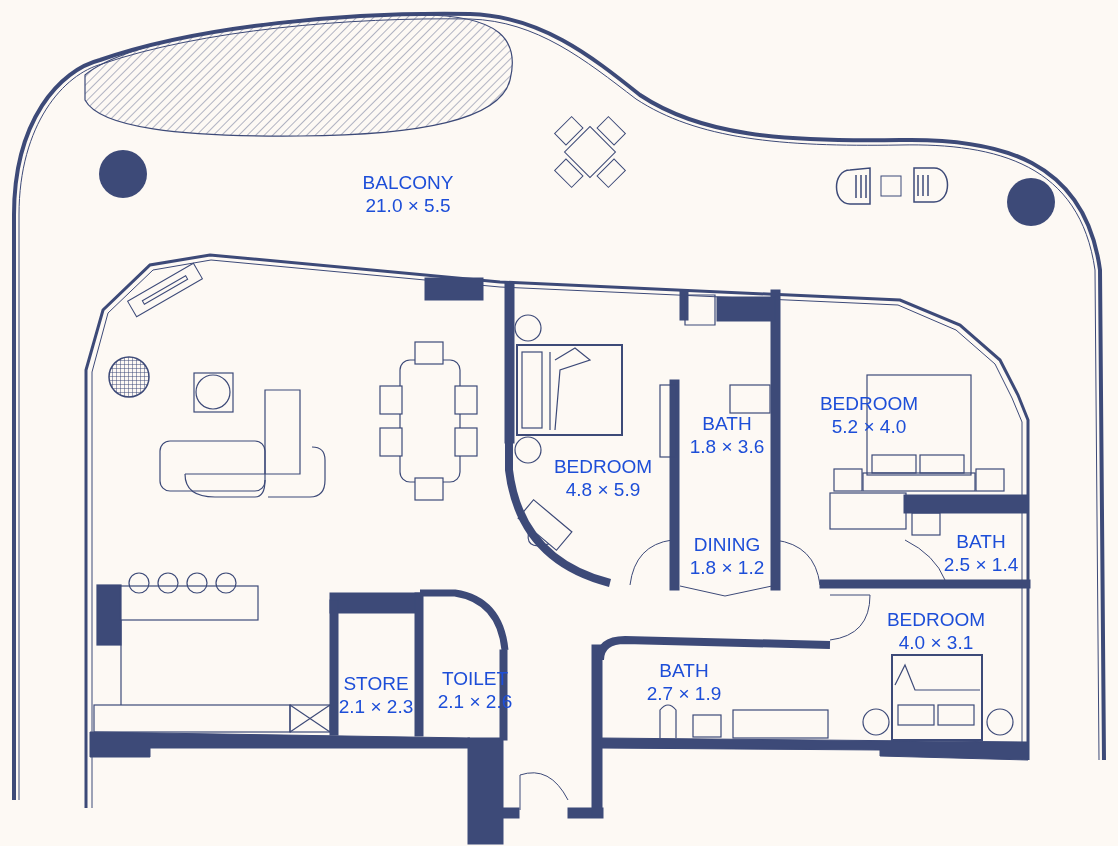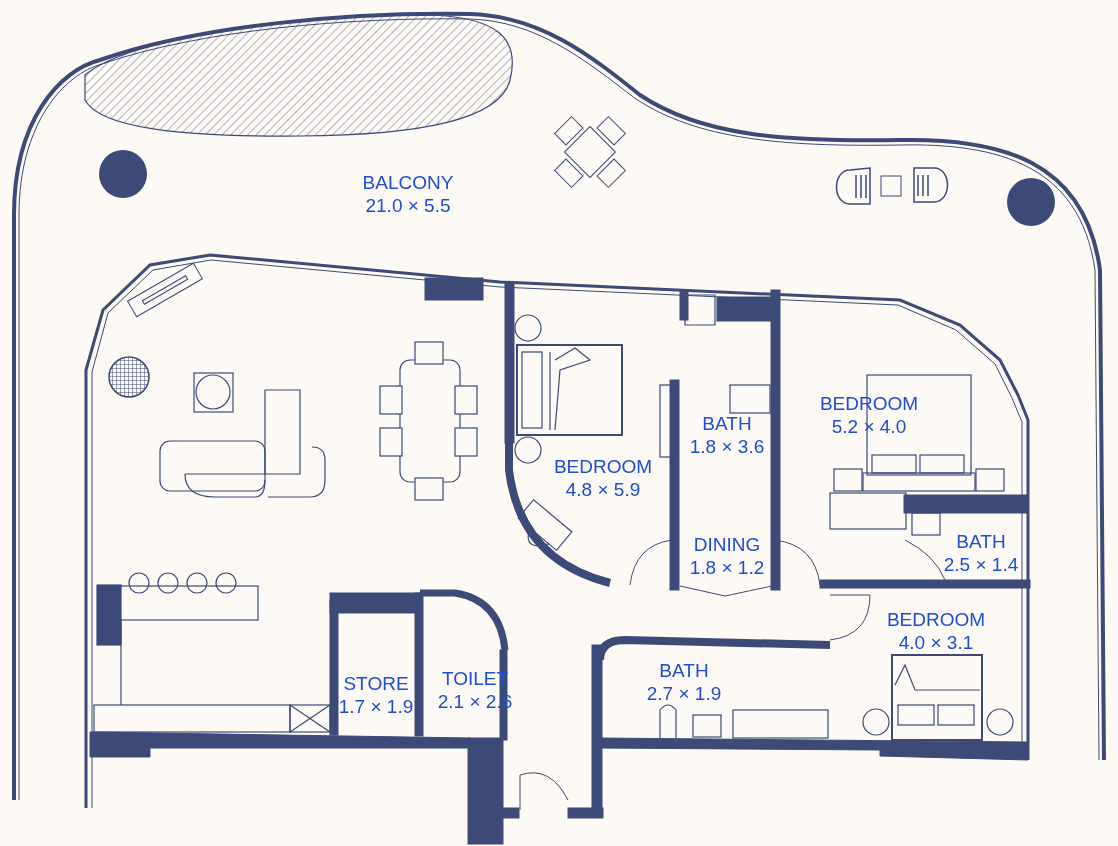--- a/index.html
+++ b/index.html
@@ -197,21 +197,21 @@
 <div class="room-label" style="left:727px; top:533px;">
   <span>DINING</span>
   <span class="dim">1.8 × 1.2</span>
 </div>
 <div class="room-label" style="left:936px; top:608px;">
   <span>BEDROOM</span>
   <span class="dim">4.0 × 3.1</span>
 </div>
 <div class="room-label" style="left:376px; top:652px;margin-top:20px;">
   <span>STORE</span>
-  <span class="dim">1.7 × 1.9</span>
+  <span class="dim">2.1 × 2.3</span>
 </div>
 <div class="room-label" style="left:475px; top:667px;">
   <span>TOILET</span>
   <span class="dim">2.1 × 2.6</span>
 </div>
 <div class="room-label" style="left:684px; top:659px;">
   <span>BATH</span>
   <span class="dim">2.7 × 1.9</span>
 </div>
 

